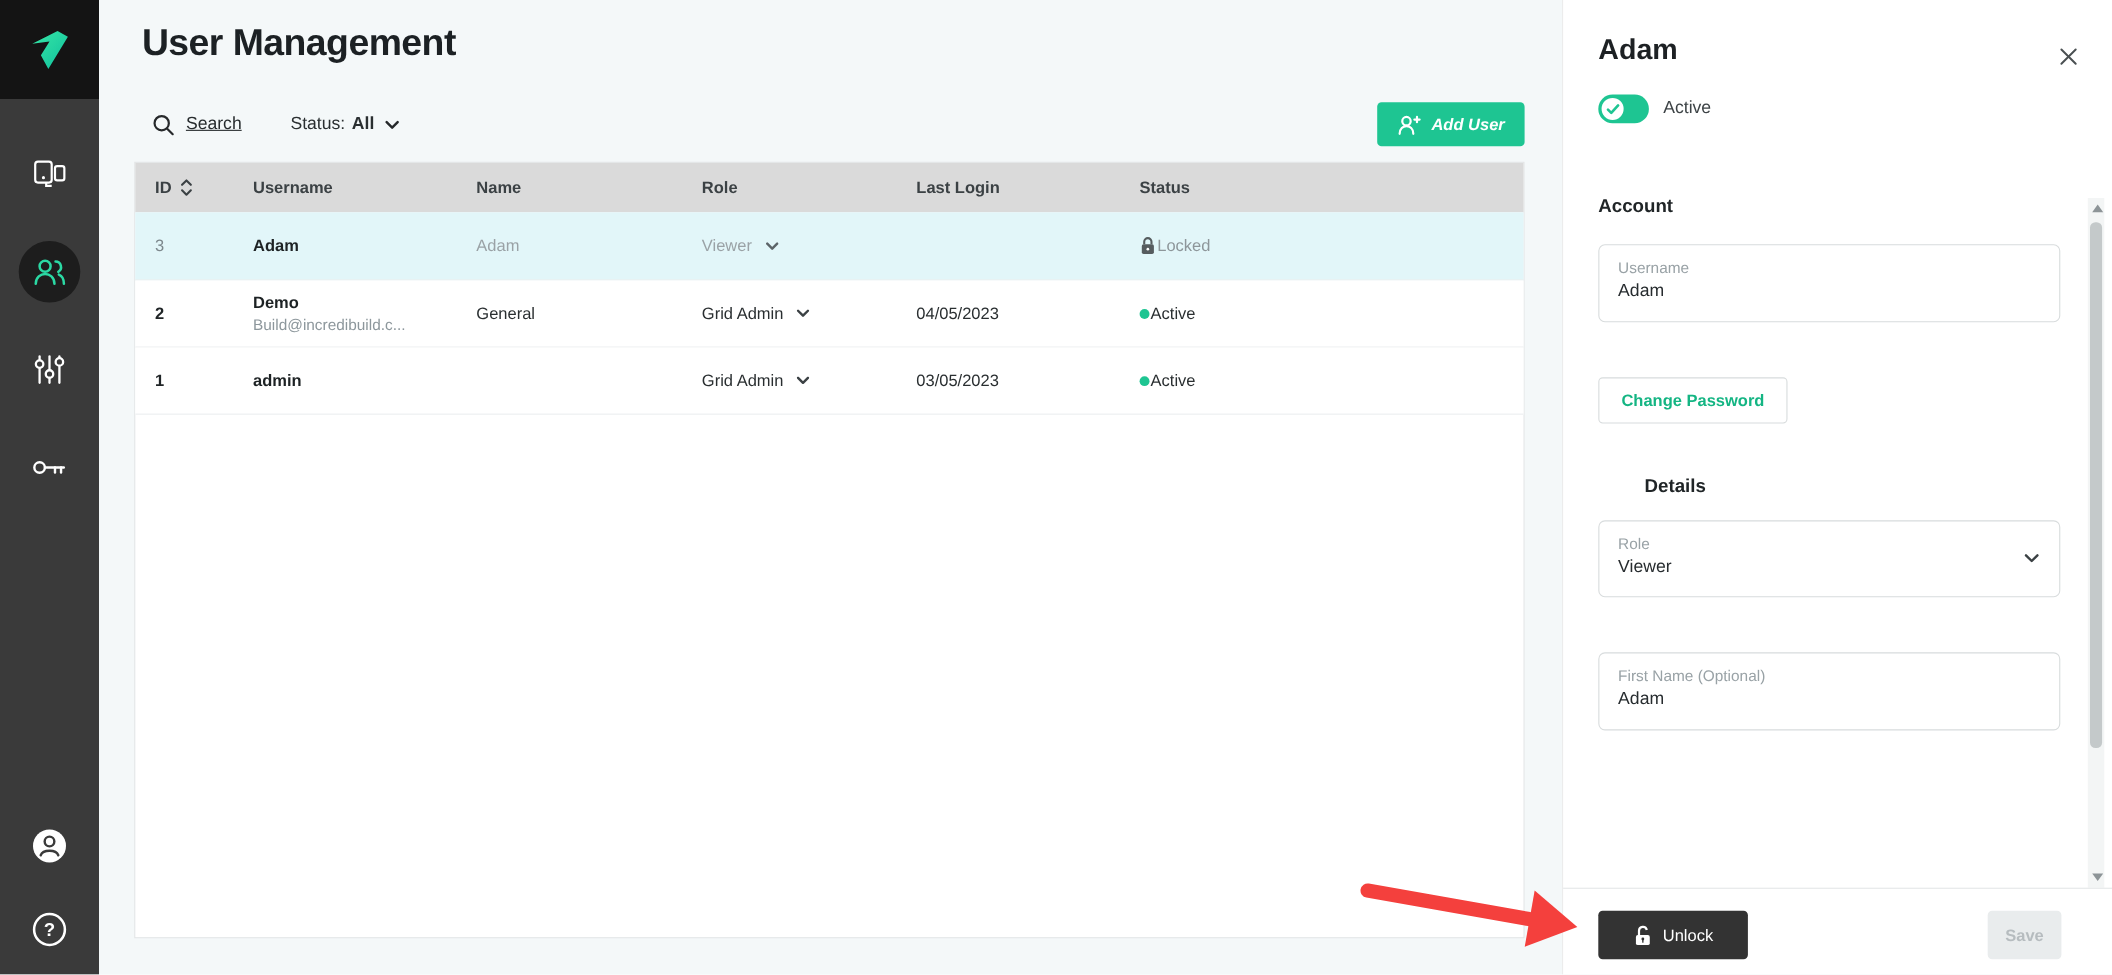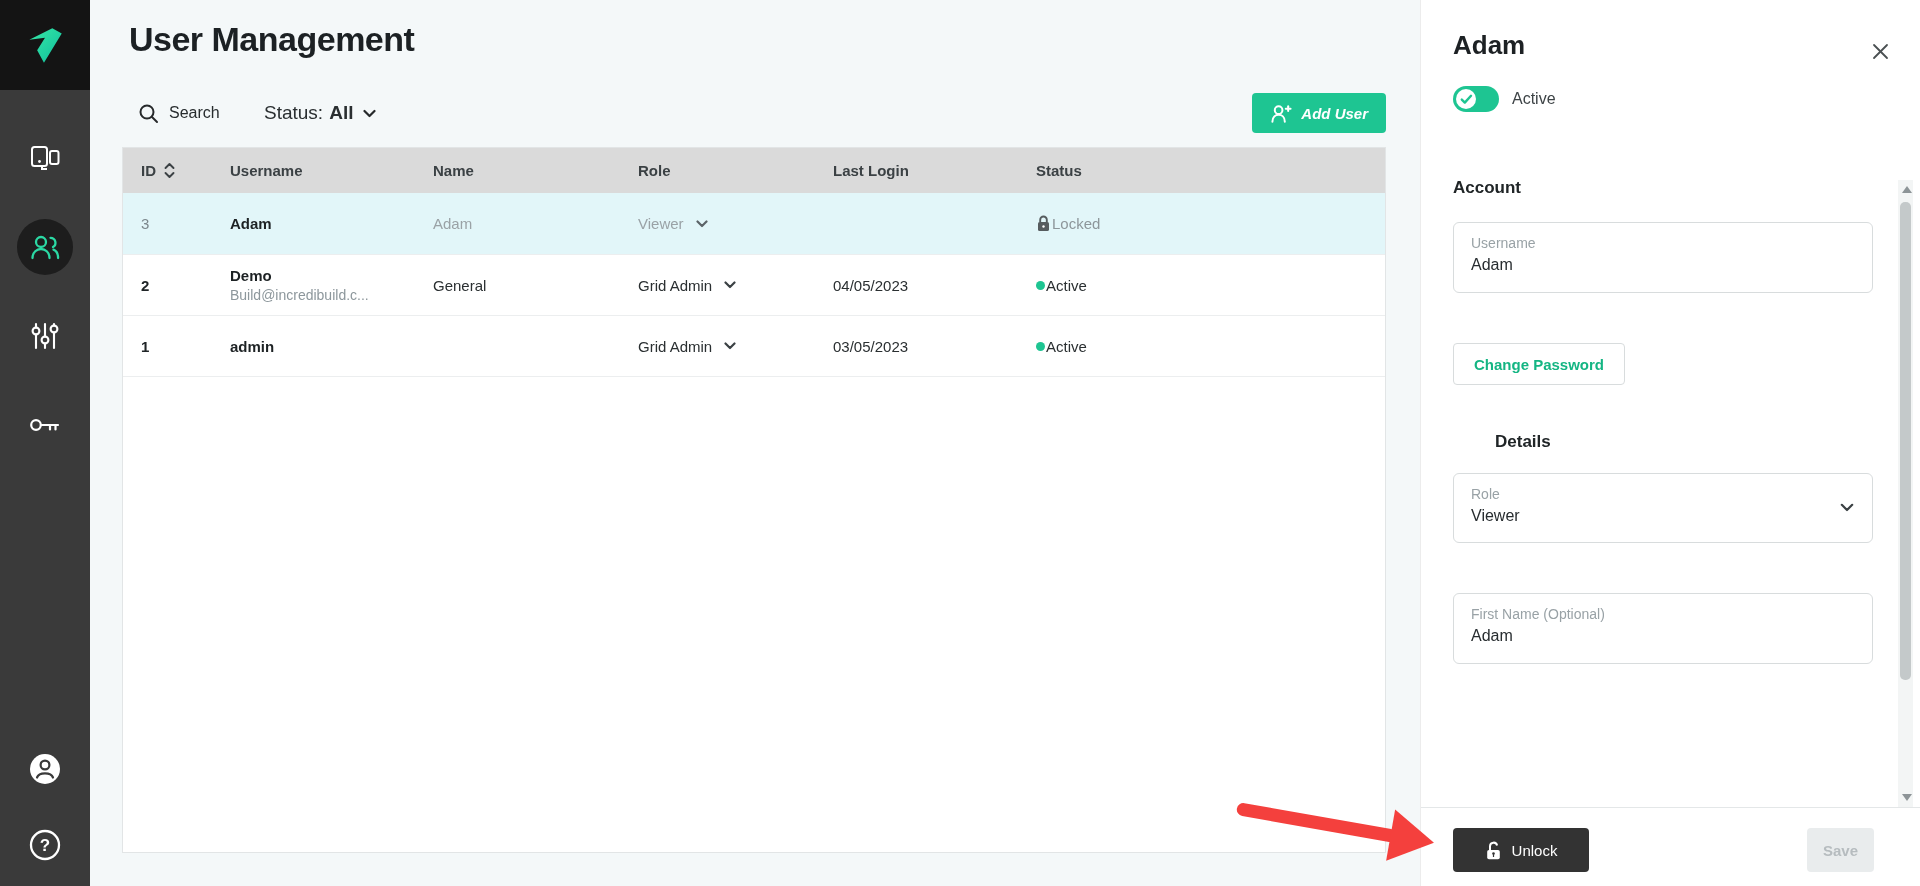--- a/index.html
+++ b/index.html
@@ -15,22 +15,22 @@
   .logo-block { position:absolute; left:0; top:0; width:90px; height:90px; background:#141414; display:flex; align-items:center; justify-content:center; }
   .side-item { position:absolute; left:0; width:90px; display:flex; justify-content:center; align-items:center; cursor:pointer; }
   .side-item.active-circle { height:56px; }
   .active-bg { width:56px; height:56px; border-radius:50%; background:#1d1d1d; display:flex; align-items:center; justify-content:center; }
 
   
   .page-title { position:absolute; left:129px; top:20px; font-size:34px; font-weight:800; color:#1c2124; letter-spacing:-0.5px; }
 
   .toolbar { position:absolute; left:122px; top:93px; width:1264px; height:40px; }
   .search-group { position:absolute; left:16px; top:0; height:40px; display:flex; align-items:center; gap:10px; cursor:pointer; }
-  .search-group span { font-size:16px; color:#272c2e; }
-  .status-group { position:absolute; left:142px; top:0; height:40px; display:flex; align-items:center; gap:6px; font-size:19px; cursor:pointer; }
+  .search-group span { font-size:16px; color:#272c2e;text-decoration:underline; }
+  .status-group { position:absolute; left:142px; top:0; height:40px; display:flex; align-items:center; gap:6px; font-size:16px; cursor:pointer; }
   .status-group .bold { font-weight:700; }
   .add-user-btn { position:absolute; right:0; top:0; height:40px; padding:0 18px; background:#1ec592; border:none; border-radius:4px; color:#fff; font-size:15px; font-weight:700; font-family:inherit; display:flex; align-items:center; gap:9px; cursor:pointer;font-style:italic; }
 
   
   .table { position:absolute; left:122px; top:147px; width:1264px; height:706px; background:#fff; border:1px solid #e2e5e6; }
   .thead { display:flex; align-items:center; height:45px; background:#dadada; font-size:15px; font-weight:700; color:#3b4144; }
   .trow { display:flex; align-items:center; height:61px; border-bottom:1px solid #eceeef; font-size:15px; background:#fff; }
   .trow.selected { background:#e2f6f9; height:62px; }
   .c-id { width:107px; padding-left:18px; display:flex; align-items:flex-start; gap:8px; }
   .c-user { width:203px; } .c-name { width:205px; } .c-role { width:195px; }

